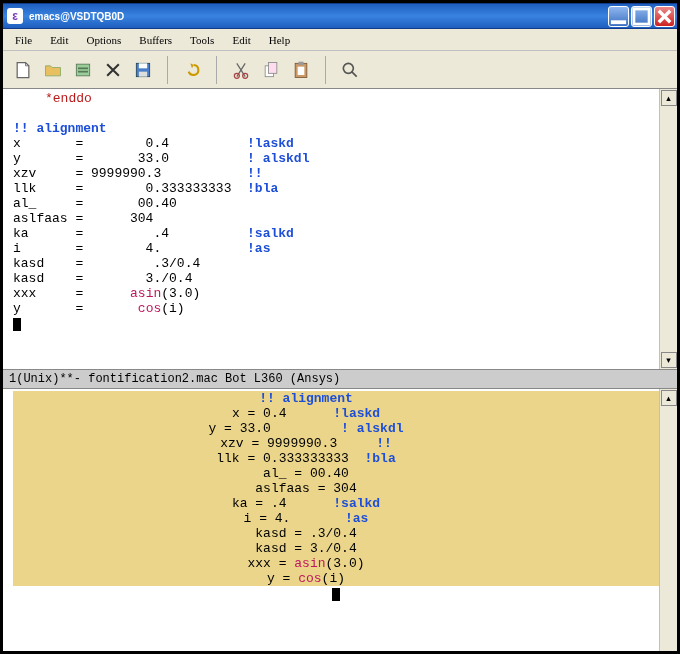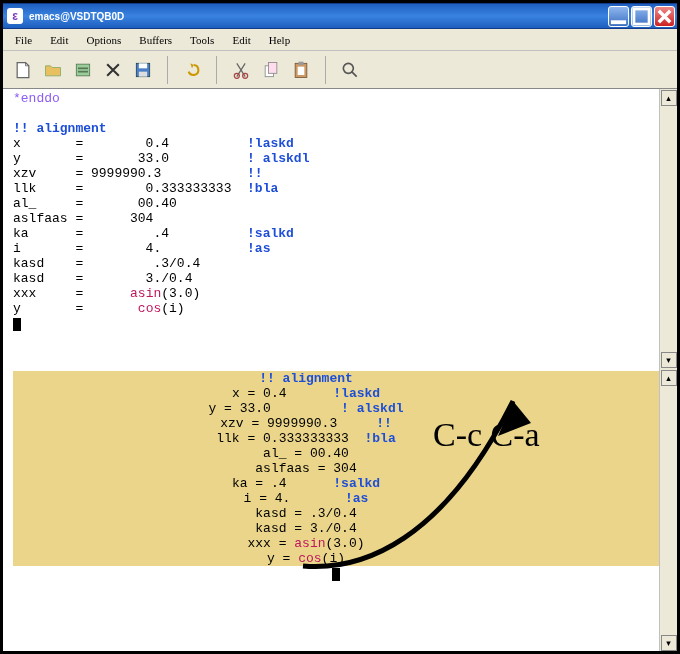--- a/index.html
+++ b/index.html
@@ -31,21 +31,21 @@
   .editor { position: relative; background: #fff; }
   .pane { position: relative; }
   .pane-body { display:flex; }
   .gutter { width: 8px; }
   .code { flex:1; font-family: "Courier New", monospace; font-size: 13px; line-height: 15px; white-space: pre; padding: 2px 0 0 2px; overflow:hidden; }
   .scrollbar-v { width: 18px; background: #ece9d8; border-left:1px solid #c0c0c0; display:flex; flex-direction:column; align-items:center; justify-content:space-between; }
   .sb-btn { width:16px; height:16px; background:#ece9d8; border:1px solid #888; font-size:9px; display:flex; align-items:center; justify-content:center; margin:1px; }
   .hl-region { background: #ead58b; }
   .modeline { background: #cccccc; color:#000; font-family: "Courier New", monospace; font-size: 12px; padding: 2px 6px; height: 20px; display:flex; align-items:center; border-top:1px solid #888; border-bottom:1px solid #888; }
   .minibuf { height: 18px; background:#fff; }
-  .c-purple { color: #8b5cf6; }
+  .c-purple { color: #b91c1c; margin-left: 32px; }
   .c-red { color: #1d4ed8; font-weight: bold; }
   .c-brown { color: #000000; }
   .c-blue { color: #be185d; }
   .cursor-blk { display:inline-block; width:8px; height:13px; background:#000; vertical-align:bottom; }
   .arrow-annot { position:absolute; left:260px; top:12px; width:360px; height:220px; pointer-events:none; }
   .arrow-annot .lbl { position:absolute; left:170px; top:35px; font-family: "Georgia", serif; font-size: 34px; color:#000; }
 </style>
 </head>
 <body>
 
@@ -178,20 +178,21 @@
 <span class="c-brown">kasd    =         .3/0.4</span>
 <span class="c-brown">kasd    =        3./0.4</span>
 <span class="c-brown">xxx     =      </span><span class="c-blue">asin</span><span class="c-brown">(3.0)</span>
 <span class="c-brown">y       =       </span><span class="c-blue">cos</span><span class="c-brown">(i)</span>
 <span class="cursor-blk"></span></div>
       <div class="scrollbar-v">
         <div class="sb-btn">▴</div>
         <div class="sb-btn">▾</div>
       </div>
     </div>
+    <div class="modeline">1(Unix)**-  fontification2.mac   Bot L360   (Ansys)</div>
   </div>
 
   <div class="pane" style="position:relative;">
     <div class="pane-body" style="height:283px;text-align:center;">
       <div class="gutter"></div>
       <div class="code"><span class="hl-region" style="display:block; padding-right:60px;"><span class="c-red">!! alignment</span>
 <span class="c-brown">x = 0.4      </span><span class="c-red">!laskd</span>
 <span class="c-brown">y = 33.0         </span><span class="c-red">! alskdl</span>
 <span class="c-brown">xzv = 9999990.3     </span><span class="c-red">!!</span>
 <span class="c-brown">llk = 0.333333333  </span><span class="c-red">!bla</span>
@@ -202,24 +203,17 @@
 <span class="c-brown">kasd = .3/0.4</span>
 <span class="c-brown">kasd = 3./0.4</span>
 <span class="c-brown">xxx = </span><span class="c-blue">asin</span><span class="c-brown">(3.0)</span>
 <span class="c-brown">y = </span><span class="c-blue">cos</span><span class="c-brown">(i)</span></span><span class="cursor-blk"></span></div>
       <div class="scrollbar-v">
         <div class="sb-btn">▴</div>
         <div class="sb-btn">▾</div>
       </div>
     </div>
 
-    <div class="arrow-annot">
-      <svg width="360" height="220" viewBox="0 0 360 220">
-        <path d="M 40 185 C 100 190, 180 160, 250 20" stroke="#000" stroke-width="5" fill="none"></path>
-        <path d="M 250 20 L 235 55 L 268 42 Z" fill="#000"></path>
-      </svg>
-      <div class="lbl">C-c C-a</div>
-    </div>
   </div>
 
   <div class="minibuf"></div>
 
 </div>
 
 </body></html>

